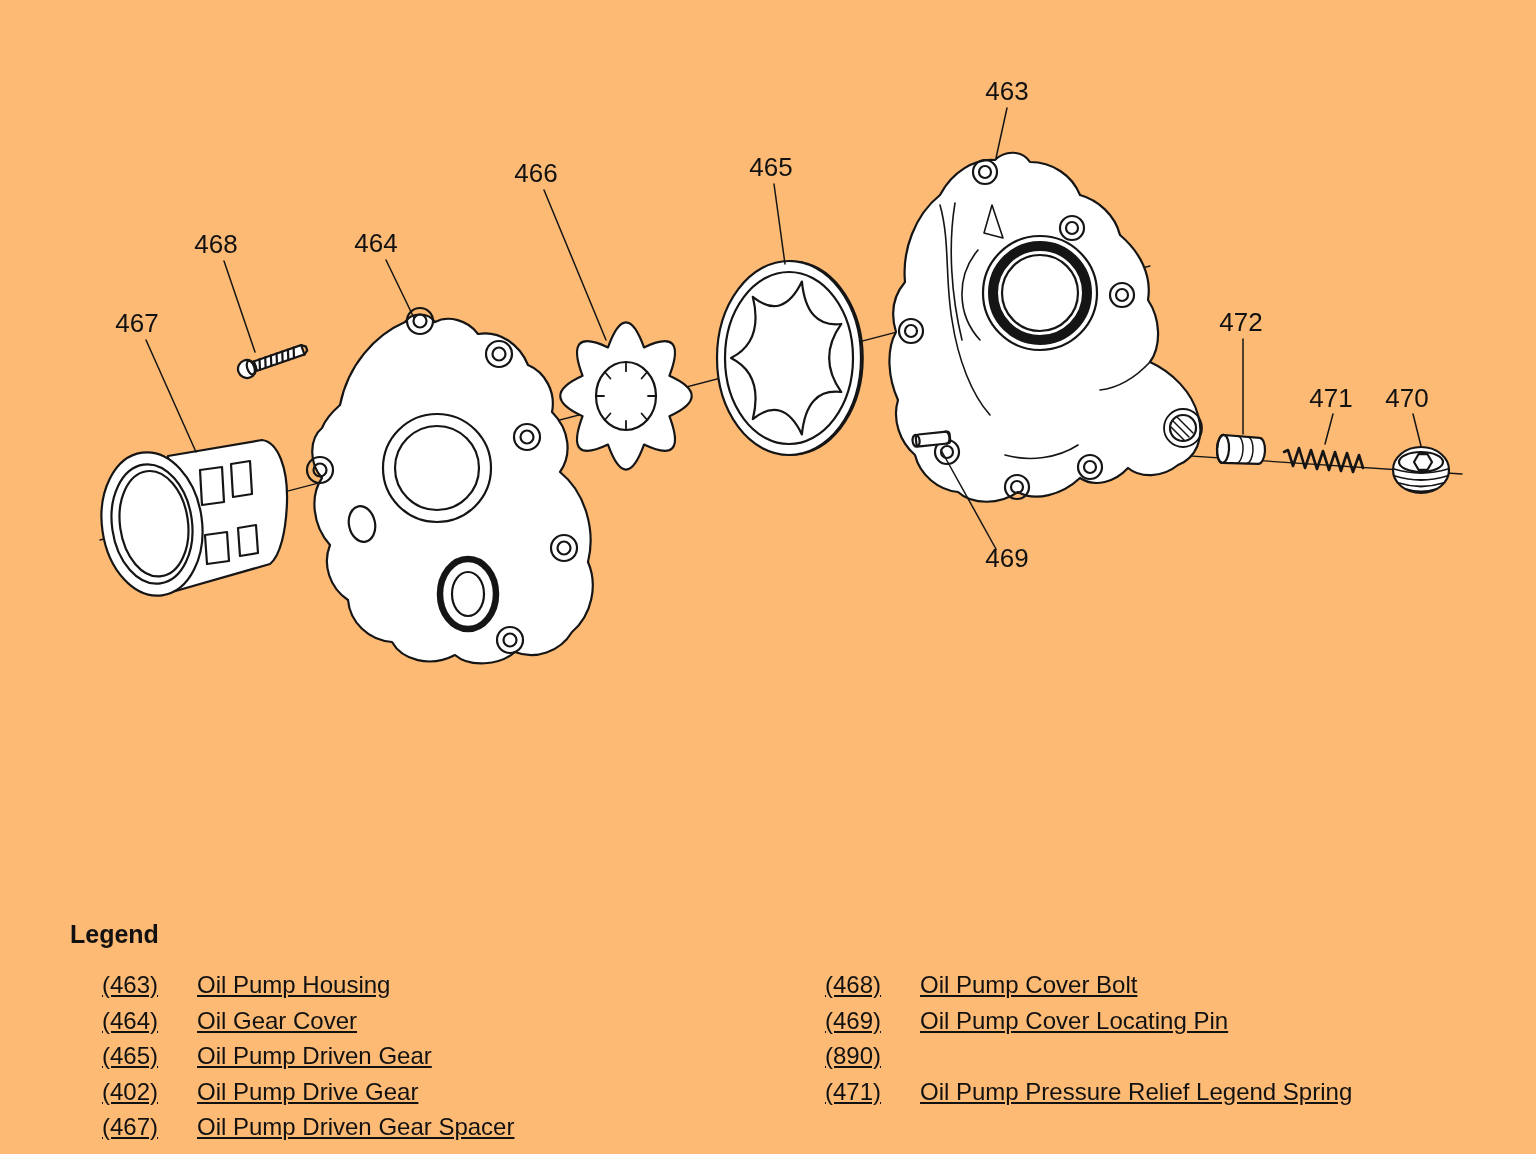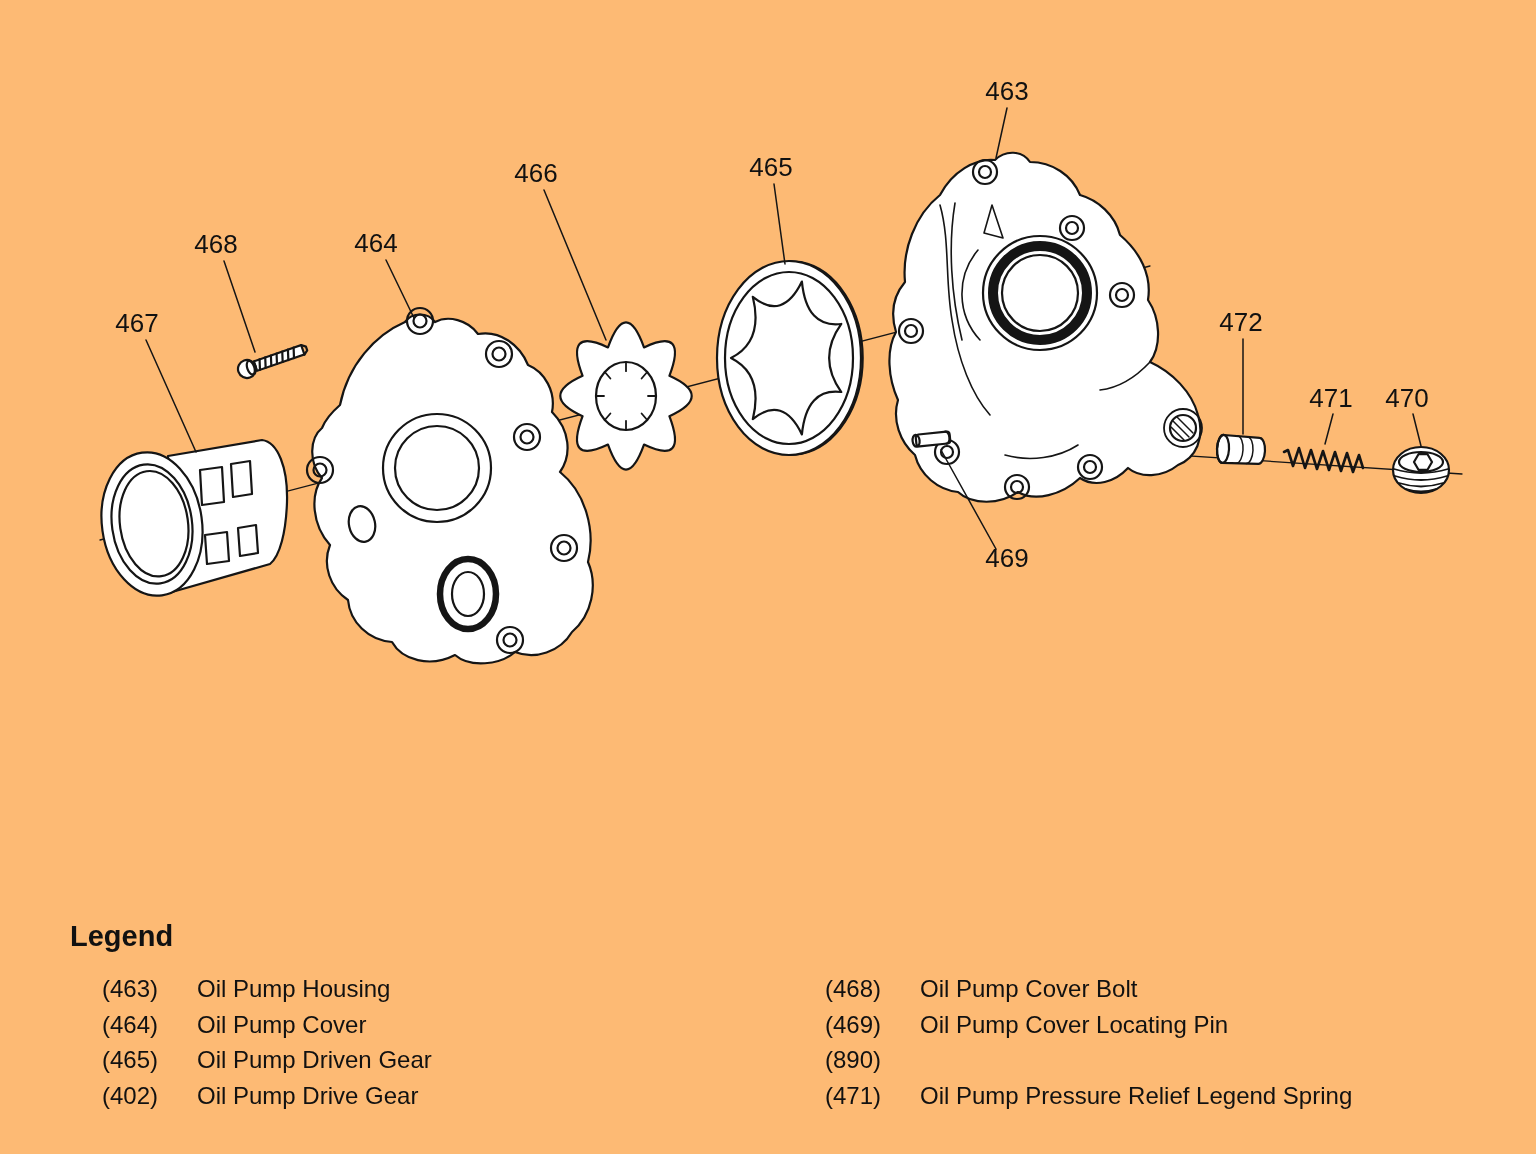--- a/index.html
+++ b/index.html
@@ -19,25 +19,25 @@
     font-size: 26px;
     fill: #111111;
   }
   .legend {
     position: absolute;
     left: 70px;
     top: 920px;
     width: 1440px;
   }
   .legend-title {
-    font-size: 29px;
+    font-size: 25px;
     font-weight: bold;
     margin-bottom: 18px;
   }
-  .legend-cols { display: flex; }
+  .legend-cols { display: flex; text-decoration: underline; }
   .legend-col-left { width: 755px; padding-left: 32px; }
   .legend-col-right { flex: 1; }
   .legend-row {
     display: flex;
     font-size: 24px;
     line-height: 35.5px;
     white-space: nowrap;
   }
   .legend-num { width: 95px; flex: 0 0 95px; }
   .legend-label { flex: 1; }
@@ -277,29 +277,33 @@
   <div class="legend">
     <div class="legend-title">Legend</div>
     <div class="legend-cols">
       <div class="legend-col-left">
         <div class="legend-row">
           <span class="legend-num">(463)</span>
           <span class="legend-label">Oil Pump Housing</span>
         </div>
         <div class="legend-row">
           <span class="legend-num">(464)</span>
-          <span class="legend-label">Oil Pump Cover</span>
+          <span class="legend-label">Oil Gear Cover</span>
         </div>
         <div class="legend-row">
           <span class="legend-num">(465)</span>
           <span class="legend-label">Oil Pump Driven Gear</span>
         </div>
         <div class="legend-row">
           <span class="legend-num">(402)</span>
           <span class="legend-label">Oil Pump Drive Gear</span>
+        </div>
+        <div class="legend-row">
+          <span class="legend-num">(467)</span>
+          <span class="legend-label">Oil Pump Driven Gear Spacer</span>
         </div>
       </div>
       <div class="legend-col-right">
         <div class="legend-row">
           <span class="legend-num">(468)</span>
           <span class="legend-label">Oil Pump Cover Bolt</span>
         </div>
         <div class="legend-row">
           <span class="legend-num">(469)</span>
           <span class="legend-label">Oil Pump Cover Locating Pin</span>

